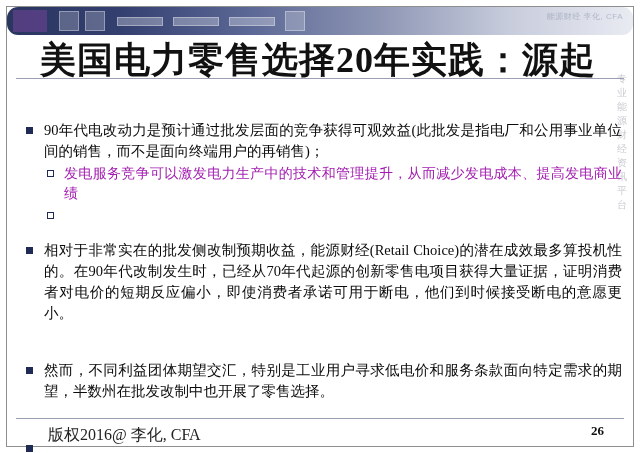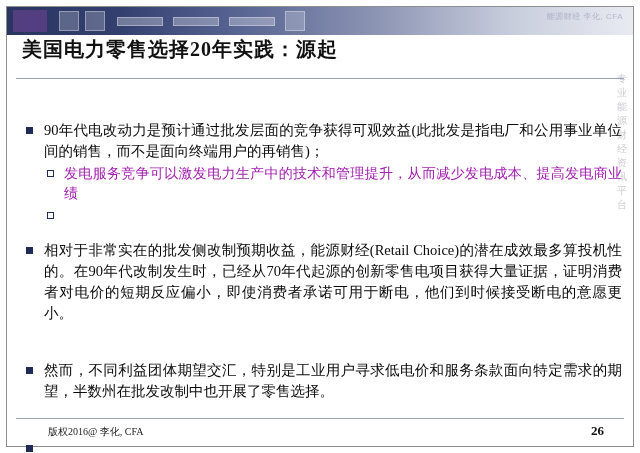--- a/index.html
+++ b/index.html
@@ -30,20 +30,21 @@
   }
   
   .banner {
     position: absolute;
     left: 7px;
     top: 7px;
     width: 626px;
     height: 28px;
     background: linear-gradient(to right, #2a3560 0%, #33406f 18%, #5a6694 38%, #8f97b5 60%, #c7ccdc 80%, #e9ebf2 100%);
     overflow: hidden;
+    border-radius: 11px;
   }
   .banner .sq {
     position: absolute;
     top: 4px;
     width: 20px;
     height: 20px;
     background: rgba(255,255,255,0.22);
     border: 1px solid rgba(255,255,255,0.35);
     box-sizing: border-box;
   }
@@ -80,25 +81,25 @@
     width: 16px;
     color: rgba(150,150,165,0.5);
     font-size: 10px;
     line-height: 14px;
     text-align: center;
     pointer-events: none;
     margin-top: 12px;
   }
   .title {
     position: absolute;
-    left: 22px;
+    left: 40px;
     top: 36px;
     width: 580px;
     font-family: "Liberation Serif", serif;
-    font-size: 20px;
+    font-size: 36px;
     font-weight: bold;
     color: #111111;
     letter-spacing: 1px;
   }
   .rule {
     position: absolute;
     left: 16px;
     top: 78px;
     width: 608px;
     height: 1px;
@@ -172,21 +173,21 @@
     left: 0;
     bottom: 10px;
     width: 640px;
     height: 20px;
   }
   .footer-left {
     position: absolute;
     left: 48px;
     top: 2px;
     font-family: "Liberation Serif", serif;
-    font-size: 10px;
+    font-size: 16px;
     color: #222222;
   }
   .footer-center {
     position: absolute;
     left: 0;
     top: 2px;
     width: 640px;
     text-align: center;
     font-family: "Liberation Serif", serif;
     font-size: 10.5px;

